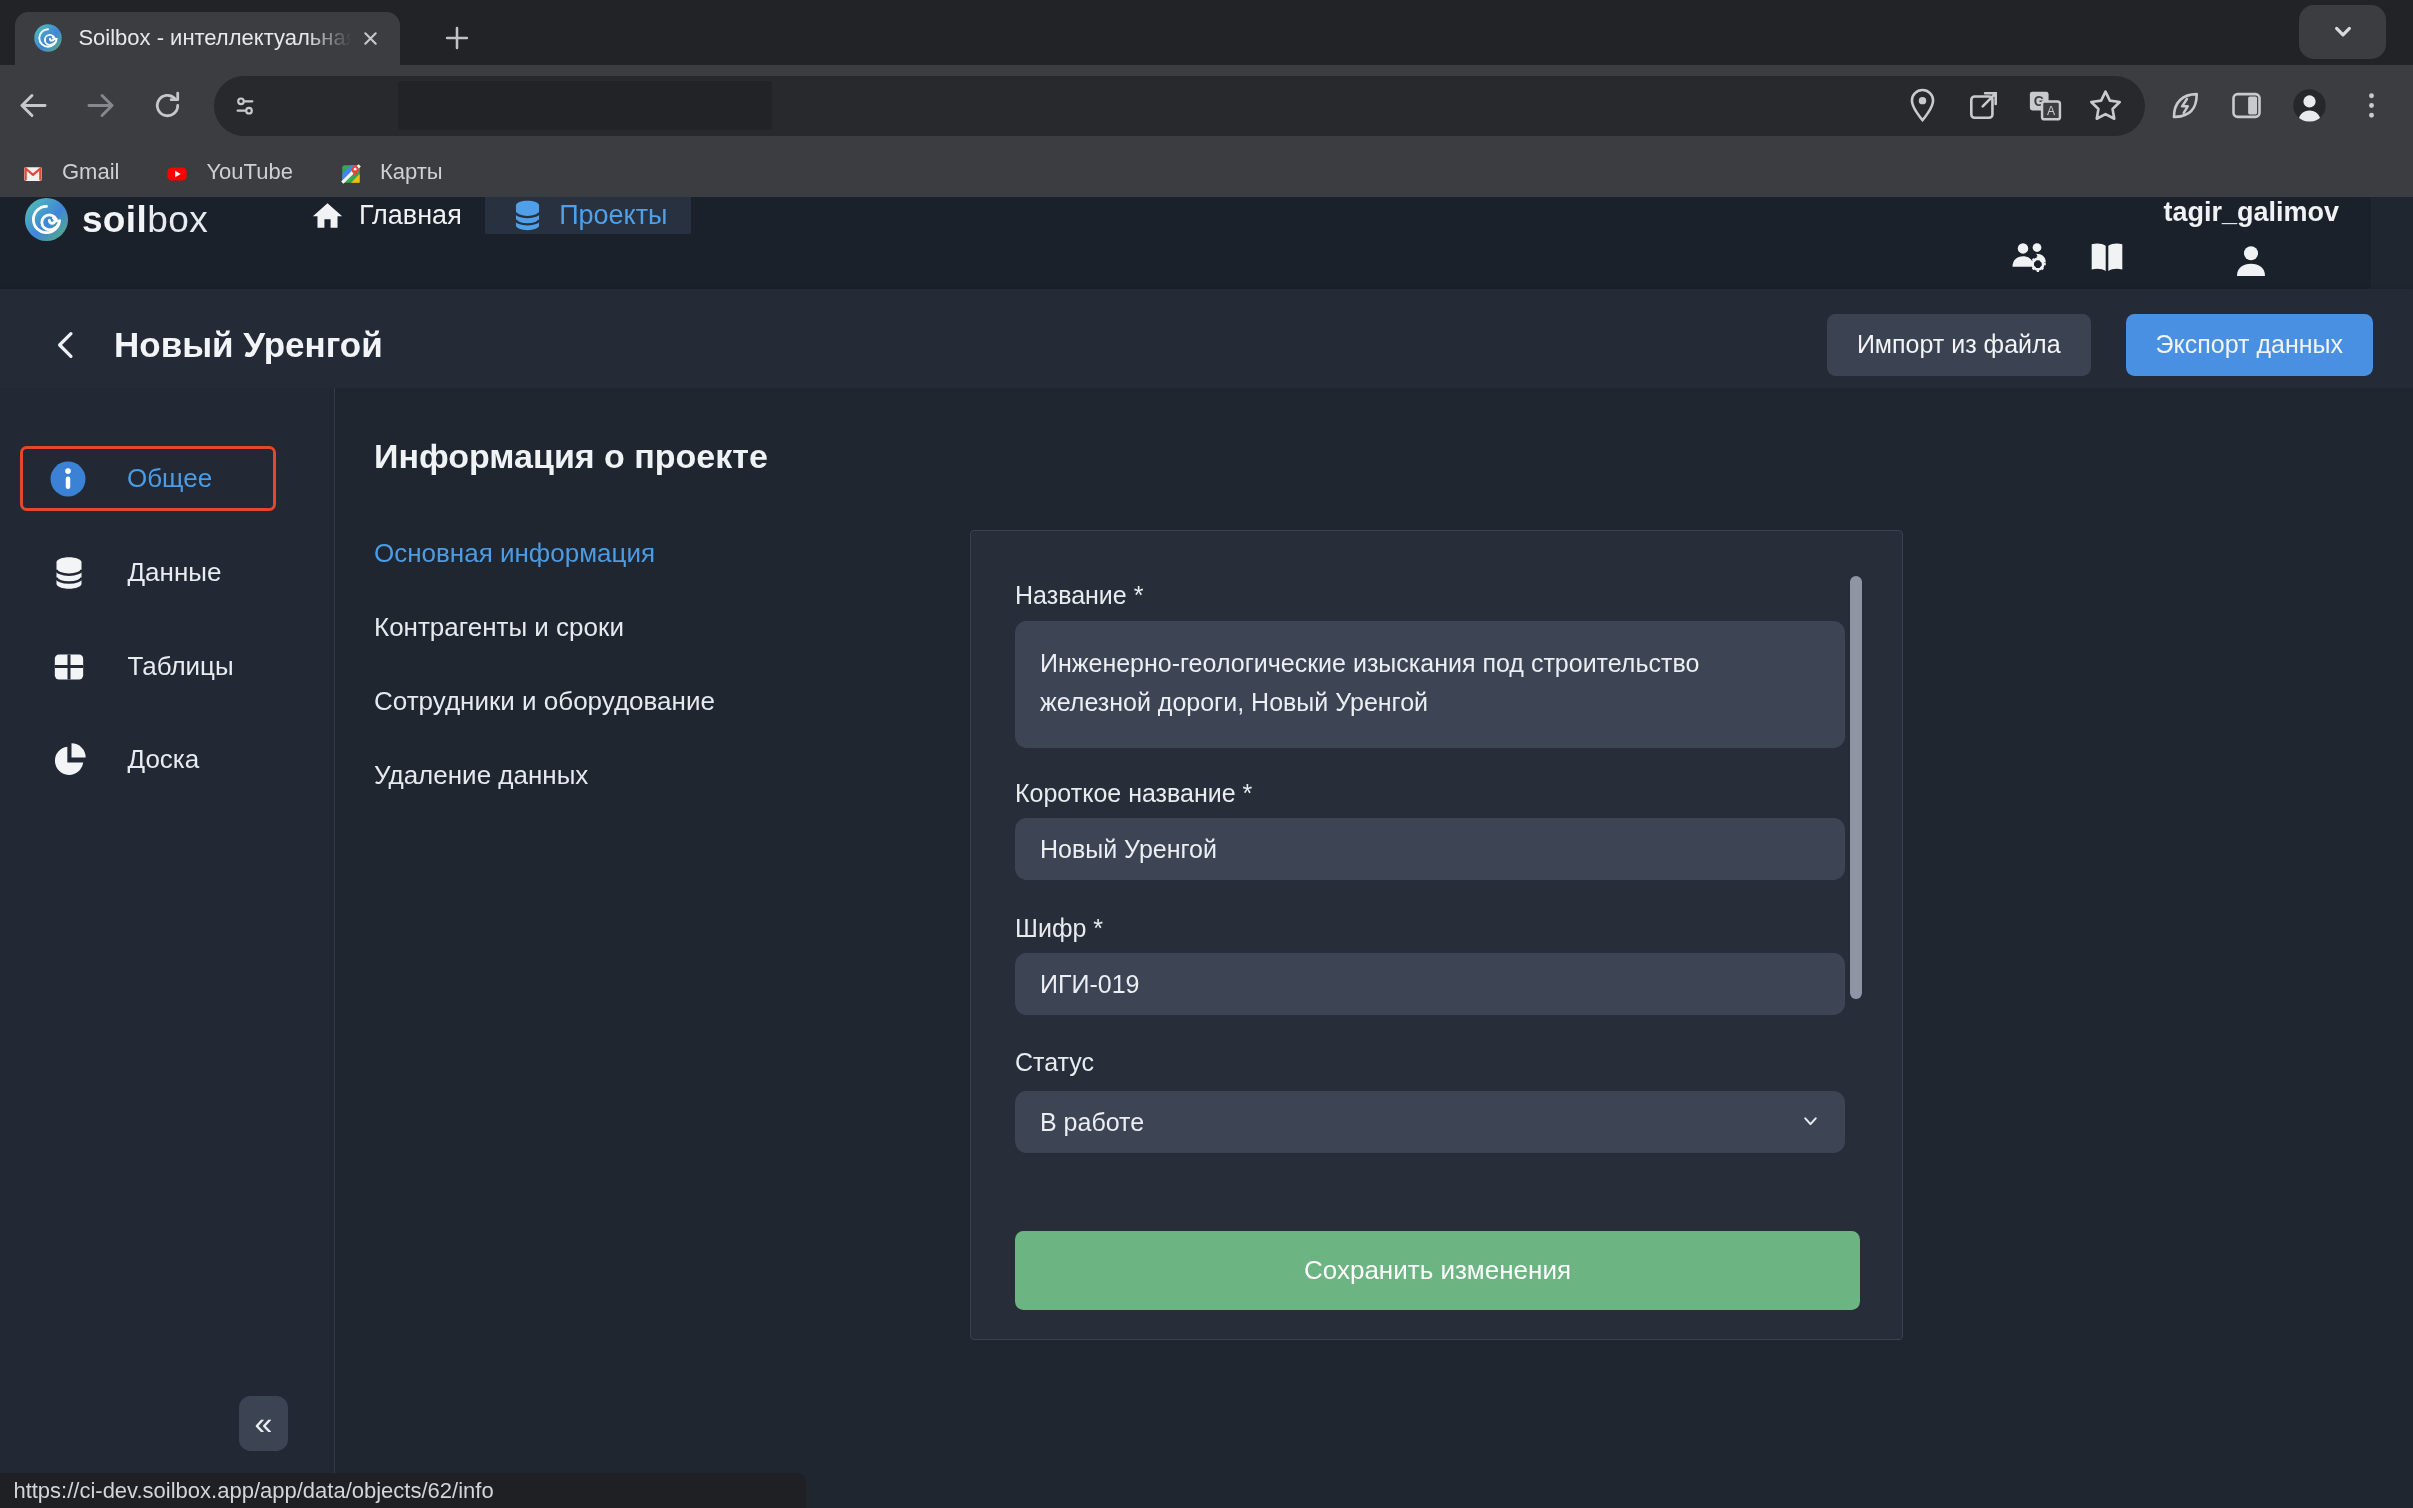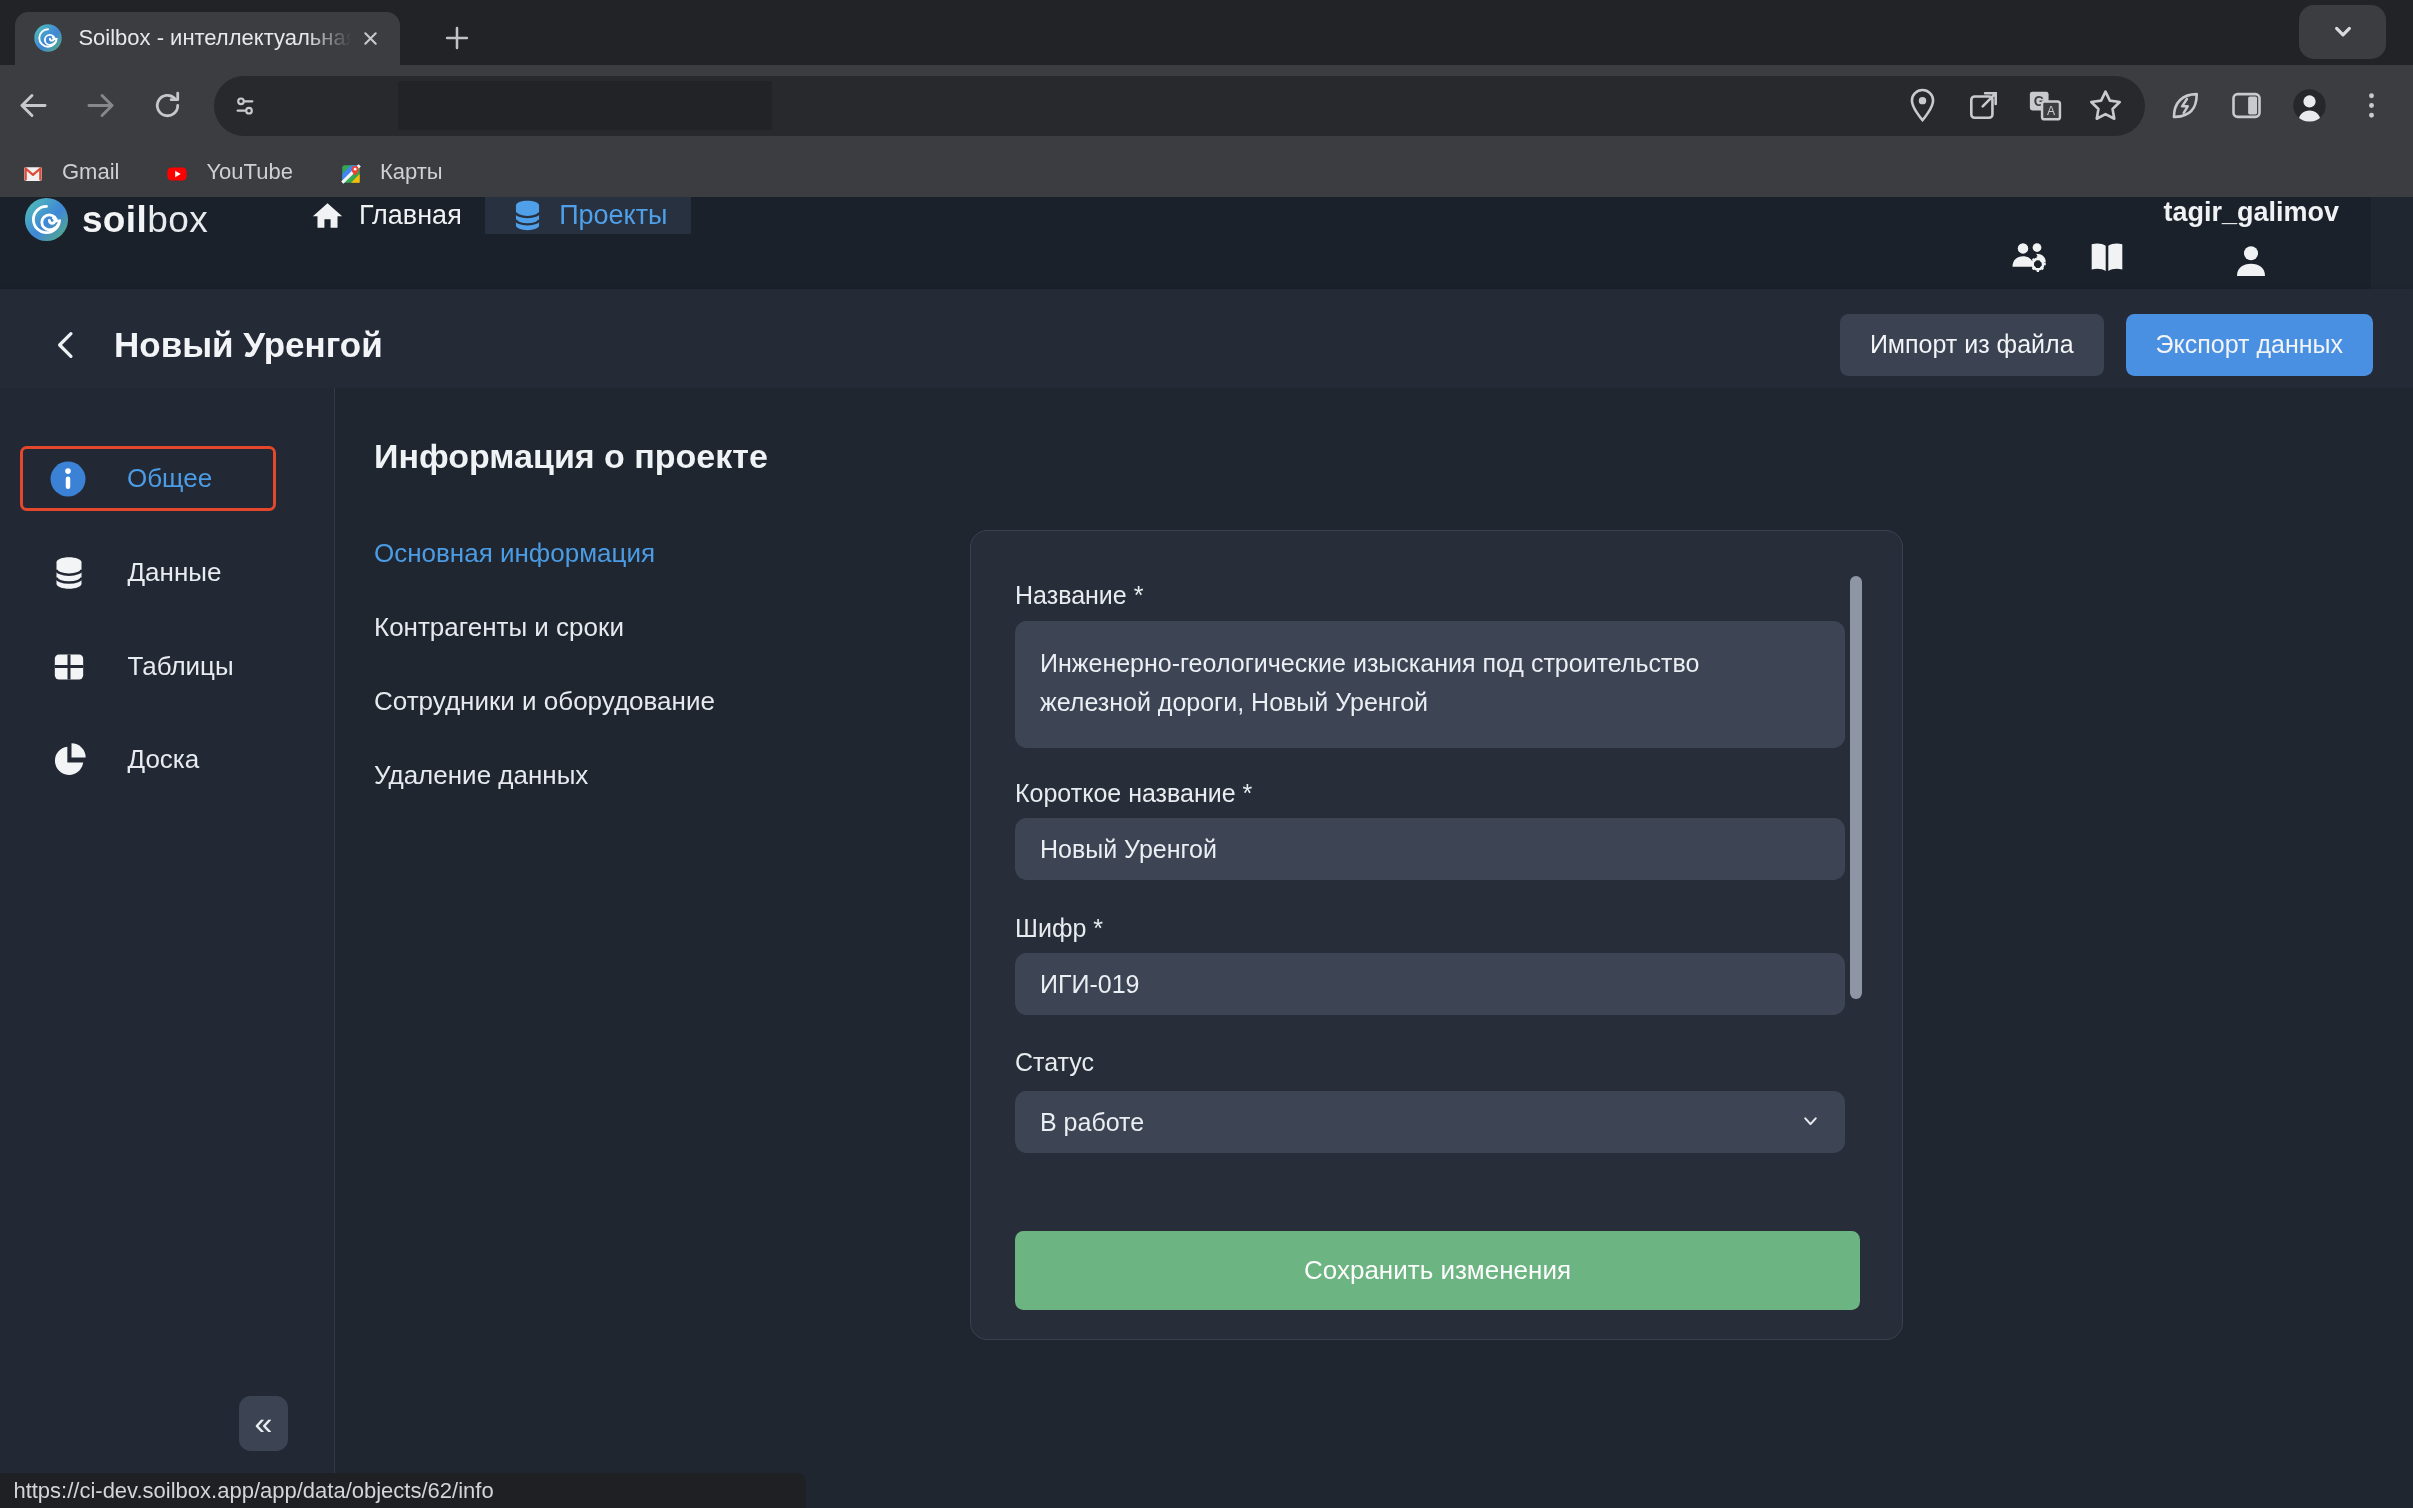--- a/index.html
+++ b/index.html
@@ -77,21 +77,21 @@
   .username { font-size:27px; color:#f0f2f4; font-weight:bold; }
 
   
   .pagehead {
     position:absolute; left:0; top:289px; width:2413px; height:111px; background:#242b36;
     display:flex; align-items:center; padding:0 40px 0 47px;
     box-shadow:0 2.5px 6.7px rgba(0,0,0,.22);
   }
   .backbtn { width:37px; height:44px; display:flex; align-items:center; justify-content:center; }
   .page-title { margin-left:30px; font-size:35px; font-weight:bold; color:#f2f4f7; }
-  .pagehead-btns { margin-left:auto; display:flex; gap:22px;align-items:center; }
+  .pagehead-btns { margin-left:auto; display:flex; gap:35px;align-items:center; }
   .btn { height:62px; border-radius:8.4px; display:flex; align-items:center; padding:0 30px; font-size:25px; color:#f2f4f6; }
   .btn-gray { background:#3b4353; }
   .btn-blue { background:#4a90e2; }
 
   
   .content { position:absolute; left:0; top:388px; width:2413px; height:1109px; background:#1f2630; }
   .sidebar { position:absolute; left:0; top:0; width:335px; height:1109px; background:#222834; border-right:1.7px solid #343b48; }
   .side-item {
     position:absolute; left:20px; width:256px; height:65px;
     display:flex; align-items:center; padding-left:28.5px; border-radius:6.7px;
@@ -106,21 +106,21 @@
     font-size:32px; color:#eceef1;
   }
 
   .section-title { position:absolute; left:374px; top:49px; font-size:34px; font-weight:bold; color:#f0f3f6; }
   .subnav { position:absolute; left:374px; top:136px; display:flex; flex-direction:column; }
   .subnav-item { height:59px; margin-bottom:15px; display:flex; align-items:center; font-size:26px; color:#e6e9ed; }
   .subnav-item.active { color:#4b9ce4; }
 
   .card {
     position:absolute; left:970px; top:142px; width:933px; height:810px;
-    background:#272e3a; border:1.7px solid #3a4150; border-radius:17px; overflow:hidden;
+    background:#272e3a; border:1.7px solid #3a4150; border-radius:4px; overflow:hidden;
   }
   .f-label { position:absolute; left:44px; font-size:25px; color:#e9ecef; }
   .f-input, .f-textarea, .f-select {
     position:absolute; left:44px; width:830px; background:#3d4555; border:none; border-radius:11.7px;
     font-family:"Liberation Sans", sans-serif; font-size:25px; color:#ebeef2;
   }
   .f-textarea { top:90px; height:127px; padding:22.6px 92px 17px 25px; line-height:39px; resize:none; overflow:hidden; }
   .f-input { height:62px; padding:0 25px; }
   .f-select { height:62px; display:flex; align-items:center; padding:0 59px 0 25px; }
   .sel-chev { position:absolute; right:22px; top:18.4px; width:25px; height:25px; }

